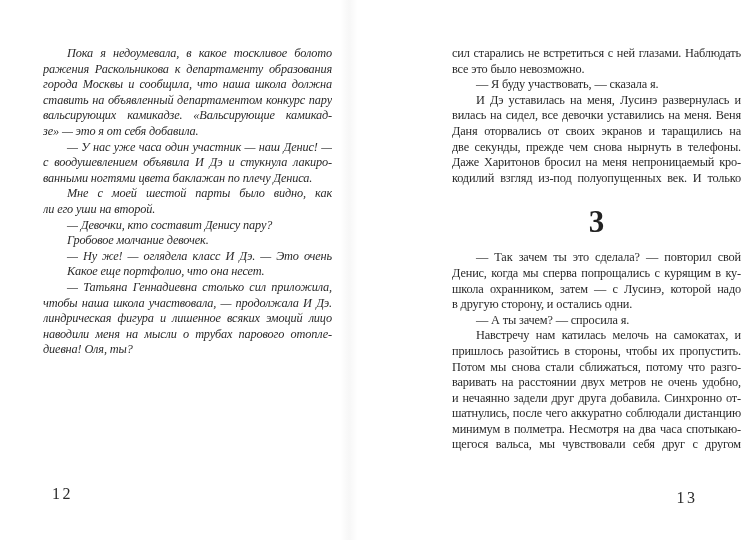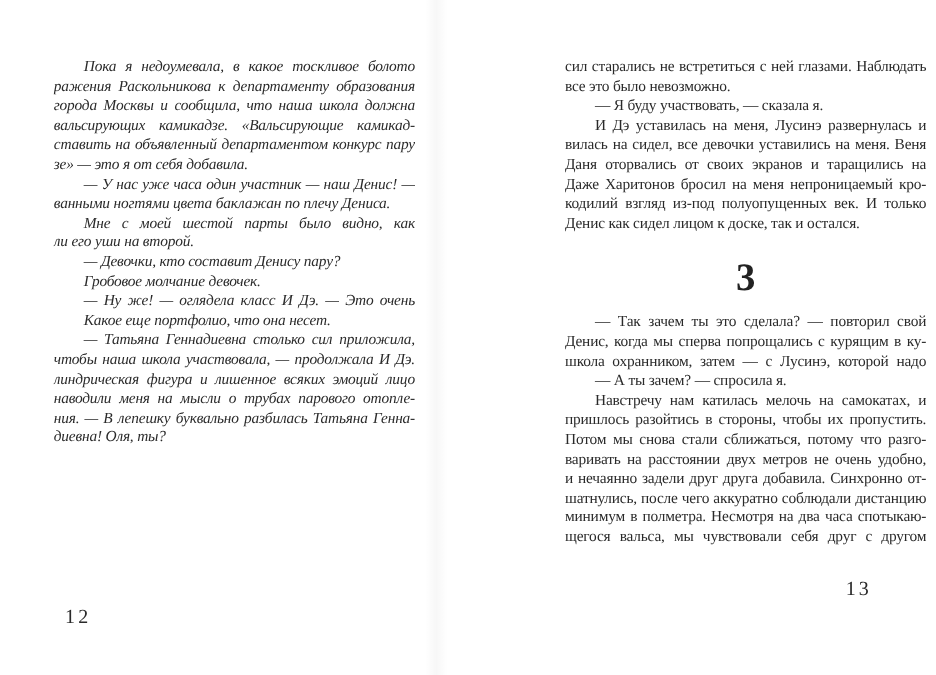--- a/index.html
+++ b/index.html
@@ -51,38 +51,39 @@
     letter-spacing: 0;
     color: #222222;
   }
   .pagenum {
     position: absolute;
     font-size: 16px;
     letter-spacing: 2.5px;
     color: #2a2a2a;
   }
   .pn-left  { left: 52px;  top: 485px; }
-  .pn-right { right: 51.5px; top: 463px; }
+  .pn-right { right: 51.5px; top: 489px; }
 </style>
 </head>
 <body>
 
 <div class="screen">
   <div class="gutter"></div>
   <div class="page-text left">
       <div class="para">
         <div class="line indent">Пока я недоумевала, в какое тоскливое болото меня</div>
         <div class="line">ражения Раскольникова к департаменту образования</div>
         <div class="line">города Москвы и сообщила, что наша школа должна вы-</div>
+        <div class="line">ставить на объявленный департаментом конкурс пару</div>
         <div class="line">вальсирующих камикадзе. «Вальсирующие камикад-</div>
-        <div class="line">ставить на объявленный департаментом конкурс пару</div>
         <div class="line last">зе» — это я от себя добавила.</div>
       </div>
       <div class="para">
         <div class="line indent">— У нас уже часа один участник — наш Денис! —</div>
+        <div class="line">с воодушевлением объявила И Дэ и стукнула лакиро-</div>
         <div class="line last">ванными ногтями цвета баклажан по плечу Дениса.</div>
       </div>
       <div class="para">
         <div class="line indent">Мне с моей шестой парты было видно, как покрасне-</div>
         <div class="line last">ли его уши на второй.</div>
       </div>
       <div class="para">
         <div class="line indent last">— Девочки, кто составит Денису пару?</div>
       </div>
       <div class="para">
@@ -92,45 +93,45 @@
         <div class="line indent">— Ну же! — оглядела класс И Дэ. — Это очень пре-</div>
       </div>
       <div class="para">
         <div class="line indent last">Какое еще портфолио, что она несет.</div>
       </div>
       <div class="para">
         <div class="line indent">— Татьяна Геннадиевна столько сил приложила,</div>
         <div class="line">чтобы наша школа участвовала, — продолжала И Дэ.</div>
         <div class="line">линдрическая фигура и лишенное всяких эмоций лицо</div>
         <div class="line">наводили меня на мысли о трубах парового отопле-</div>
-        <div class="line">ния. — В лепешку буквально разбилась Татьяна Генна-</div>
         <div class="line last">диевна! Оля, ты?</div>
       </div>
     </div>
   <div class="page-text right">
       <div class="para">
         <div class="line">сил старались не встретиться с ней глазами. Наблюдать</div>
         <div class="line last">все это было невозможно.</div>
       </div>
       <div class="para">
         <div class="line indent last">— Я буду участвовать, — сказала я.</div>
       </div>
       <div class="para">
         <div class="line indent">И Дэ уставилась на меня, Лусинэ развернулась и уста-</div>
         <div class="line">вилась на сидел, все девочки уставились на меня. Веня и</div>
         <div class="line">Даня оторвались от своих экранов и таращились на меня</div>
+        <div class="line">две секунды, прежде чем снова нырнуть в телефоны.</div>
         <div class="line">Даже Харитонов бросил на меня непроницаемый кро-</div>
         <div class="line">кодилий взгляд из-под полуопущенных век. И только</div>
-        <div class="line last">Денис как сидел лицом к доске, так и остался.</div>
       </div>
       <div class="chapter">3</div>
       <div class="para">
         <div class="line indent">— Так зачем ты это сделала? — повторил свой вопрос</div>
         <div class="line">Денис, когда мы сперва попрощались с курящим в ку-</div>
         <div class="line">школа охранником, затем — с Лусинэ, которой надо было</div>
+        <div class="line last">в другую сторону, и остались одни.</div>
       </div>
       <div class="para">
         <div class="line indent last">— А ты зачем? — спросила я.</div>
       </div>
       <div class="para">
         <div class="line indent">Навстречу нам катилась мелочь на самокатах, и нам</div>
         <div class="line">пришлось разойтись в стороны, чтобы их пропустить.</div>
         <div class="line">Потом мы снова стали сближаться, потому что разго-</div>
         <div class="line">варивать на расстоянии двух метров не очень удобно,</div>
         <div class="line">и нечаянно задели друг друга добавила. Синхронно от-</div>

